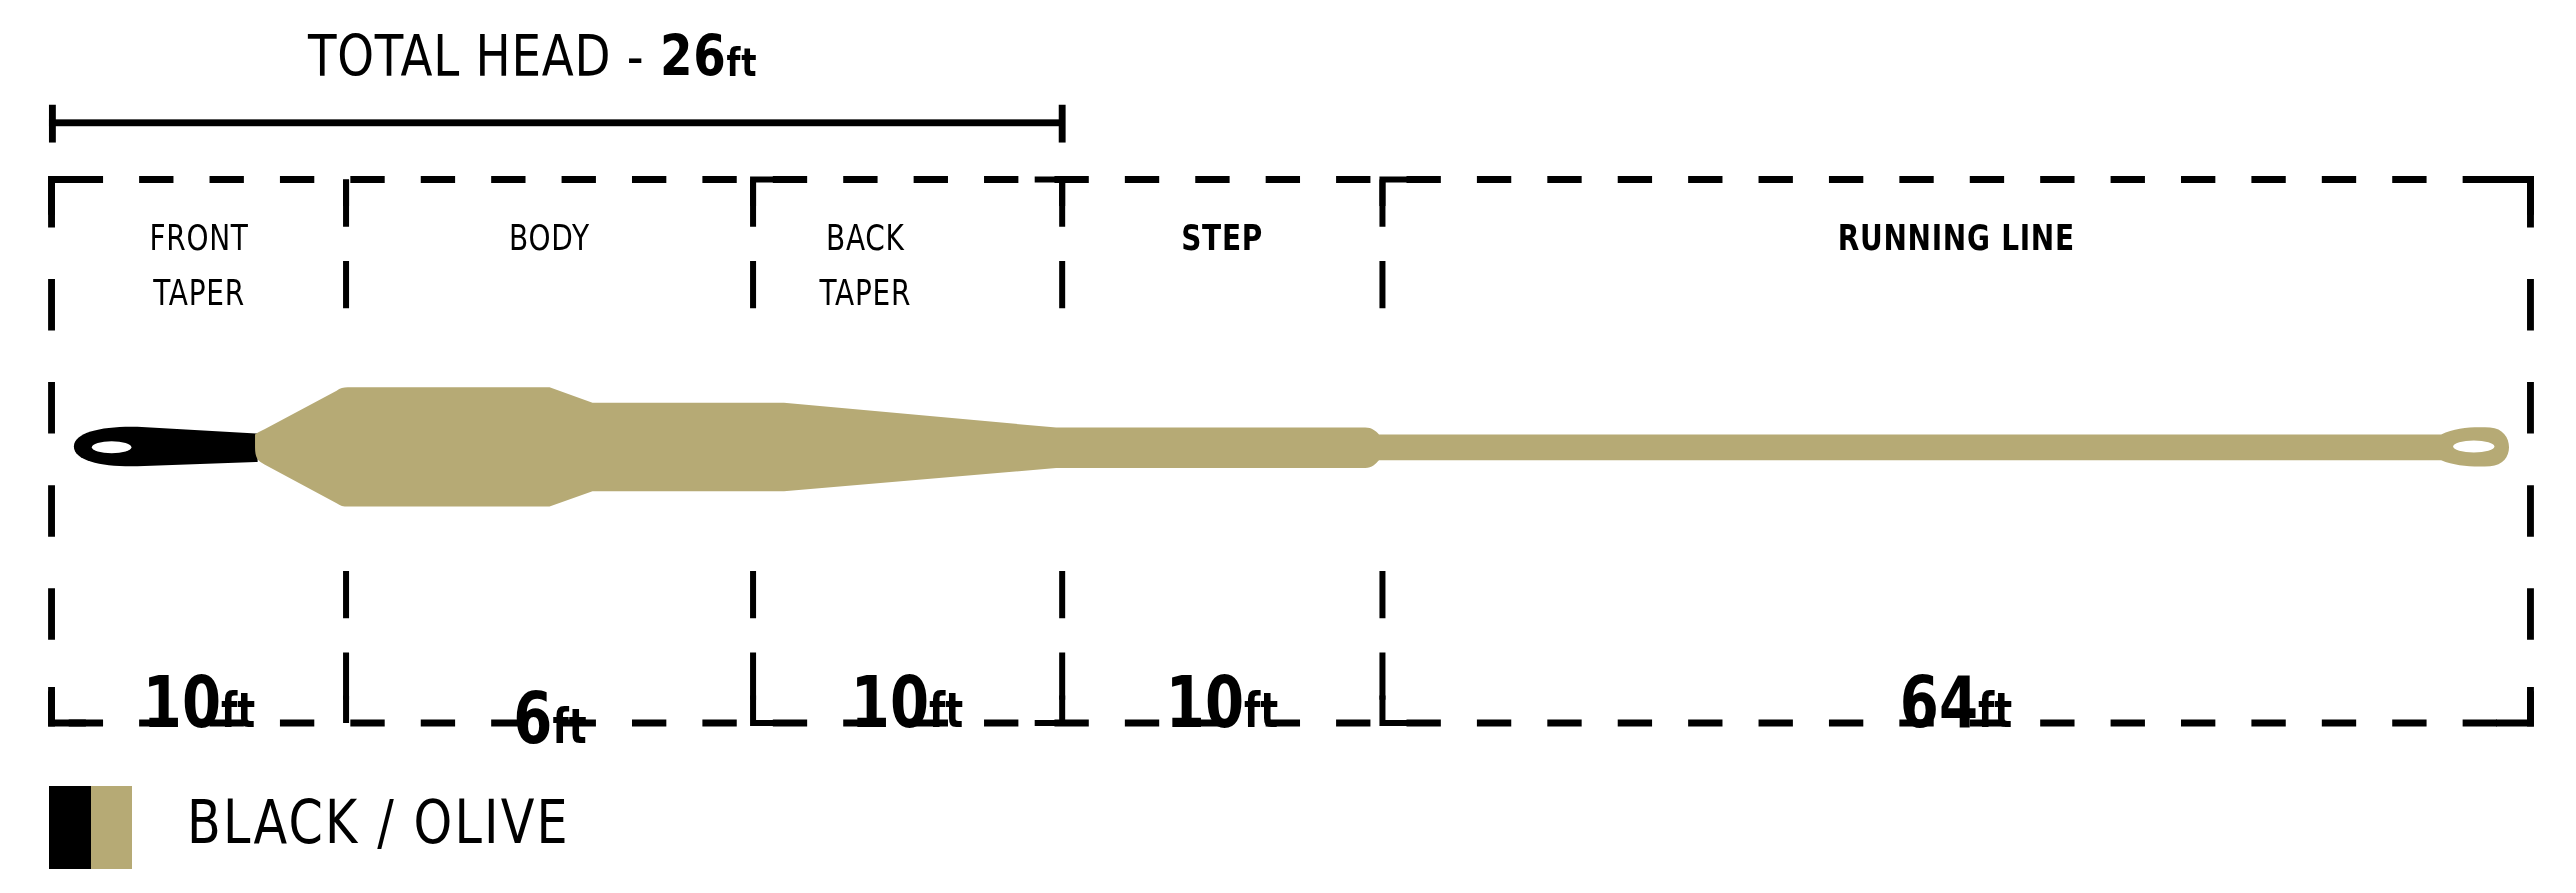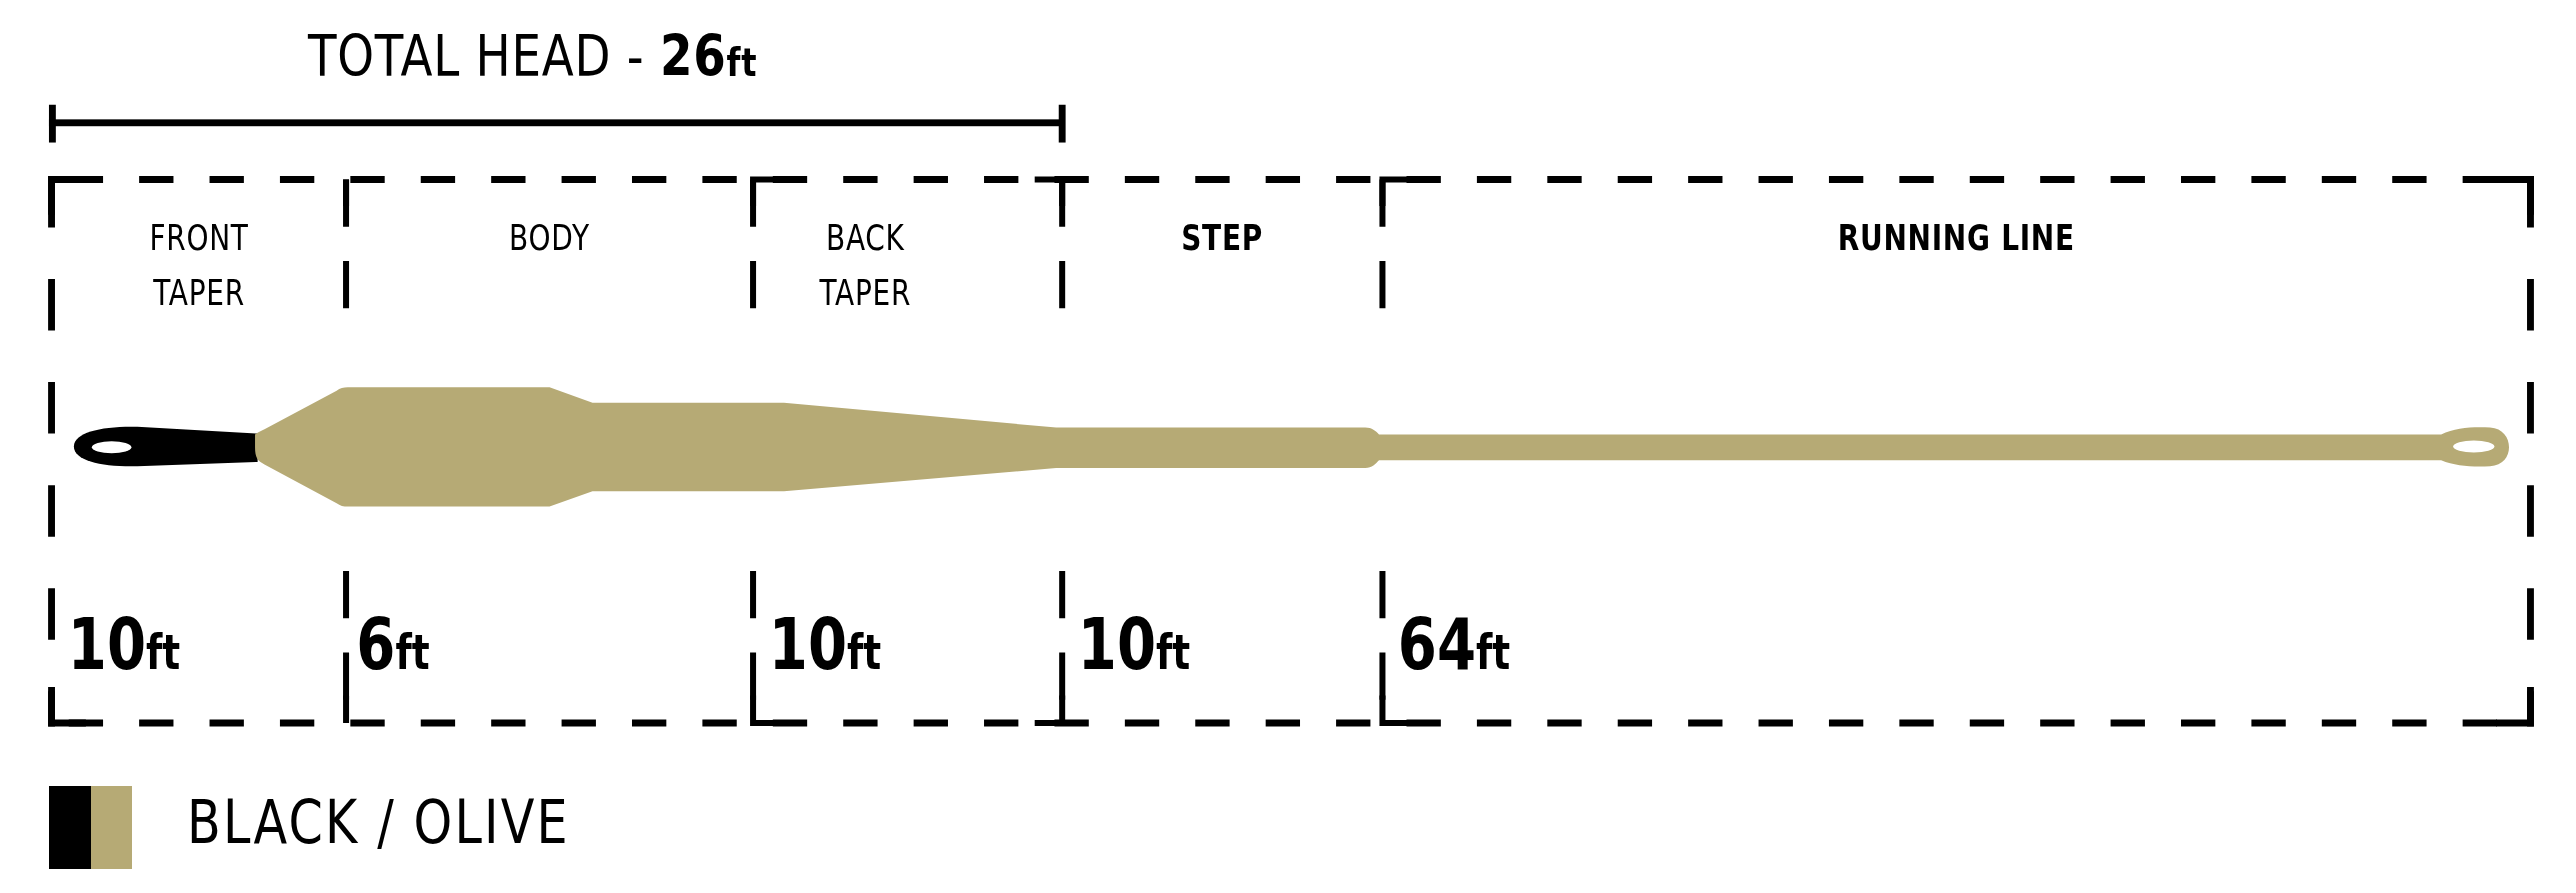--- a/index.html
+++ b/index.html
@@ -7,21 +7,21 @@
          font-family: "DejaVu Sans", "Liberation Sans", sans-serif; color: #000; }
   .abs { position: absolute; }
   .title { left: 308px; top: 22px; width: 532px; height: 69px; font-size: 57px; line-height: 69px;
            letter-spacing: 0.9px; white-space: nowrap; transform-origin: left center; transform: scaleX(0.82); }
   .title .bold { font-weight: bold; }
   .title .unit { font-weight: bold; font-size: 39px; }
   svg.diagram { position: absolute; left: 0; top: 0; }
   .sec-label { position: absolute; top: 211px; text-align: center; font-size: 35px; line-height: 55px;
                letter-spacing: 0.9px; white-space: pre-line; }
   .sec-label span { display: inline-block; transform: scaleX(0.8); }
-  .sec-len { position: absolute; top: 603px; text-align: left; font-size: 72px; line-height: 82px; font-weight: bold; }
+  .sec-len { position: absolute; top: 661px; text-align: center; font-size: 72px; line-height: 82px; font-weight: bold; }
   .sec-len .inner { display: inline-block; transform: scaleX(0.78); }
   .sec-len .unit { font-size: 48px; }
   .legend-swatch { position: absolute; left: 49px; top: 786px; width: 83px; height: 83px; display: flex; }
   .legend-swatch .a { width: 42px; height: 100%; }
   .legend-swatch .b { width: 41px; height: 100%; }
   .legend-label { position: absolute; left: 187px; top: 788px; font-size: 60px; line-height: 69px;
                   letter-spacing: 2.6px; white-space: nowrap; transform-origin: left center; transform: scaleX(0.82); }
 </style>
 </head>
 <body>
@@ -85,21 +85,21 @@
 
 <div class="sec-label" style="left:52px; width:295px;"><span>FRONT
 TAPER</span></div>
 <div class="sec-label" style="left:346px; width:407px;"><span>BODY</span></div>
 <div class="sec-label" style="left:711px; width:309px;"><span>BACK
 TAPER</span></div>
 <div class="sec-label" style="left:1062px; width:320px;font-weight:bold;"><span>STEP</span></div>
 <div class="sec-label" style="left:1382px; width:1148px;font-weight:bold;"><span>RUNNING LINE</span></div>
 
 <div class="sec-len" style="left:52px; width:295px;"><span class="inner"><span>10</span><span class="unit">ft</span></span></div>
-<div class="sec-len" style="left:346px; width:407px;"><span class="inner"><span>6</span><span class="unit">ft</span></span></div>
+<div class="sec-len" style="left:346px; width:407px;margin-top:16px;"><span class="inner"><span>6</span><span class="unit">ft</span></span></div>
 <div class="sec-len" style="left:753px; width:309px;"><span class="inner"><span>10</span><span class="unit">ft</span></span></div>
 <div class="sec-len" style="left:1062px; width:320px;"><span class="inner"><span>10</span><span class="unit">ft</span></span></div>
 <div class="sec-len" style="left:1382px; width:1148px;"><span class="inner"><span>64</span><span class="unit">ft</span></span></div>
 
 <div class="legend-swatch">
   <div class="a" style="background:#000000;"></div>
   <div class="b" style="background:#B6AA75;"></div>
 </div>
 <div class="legend-label">BLACK / OLIVE</div>
 

